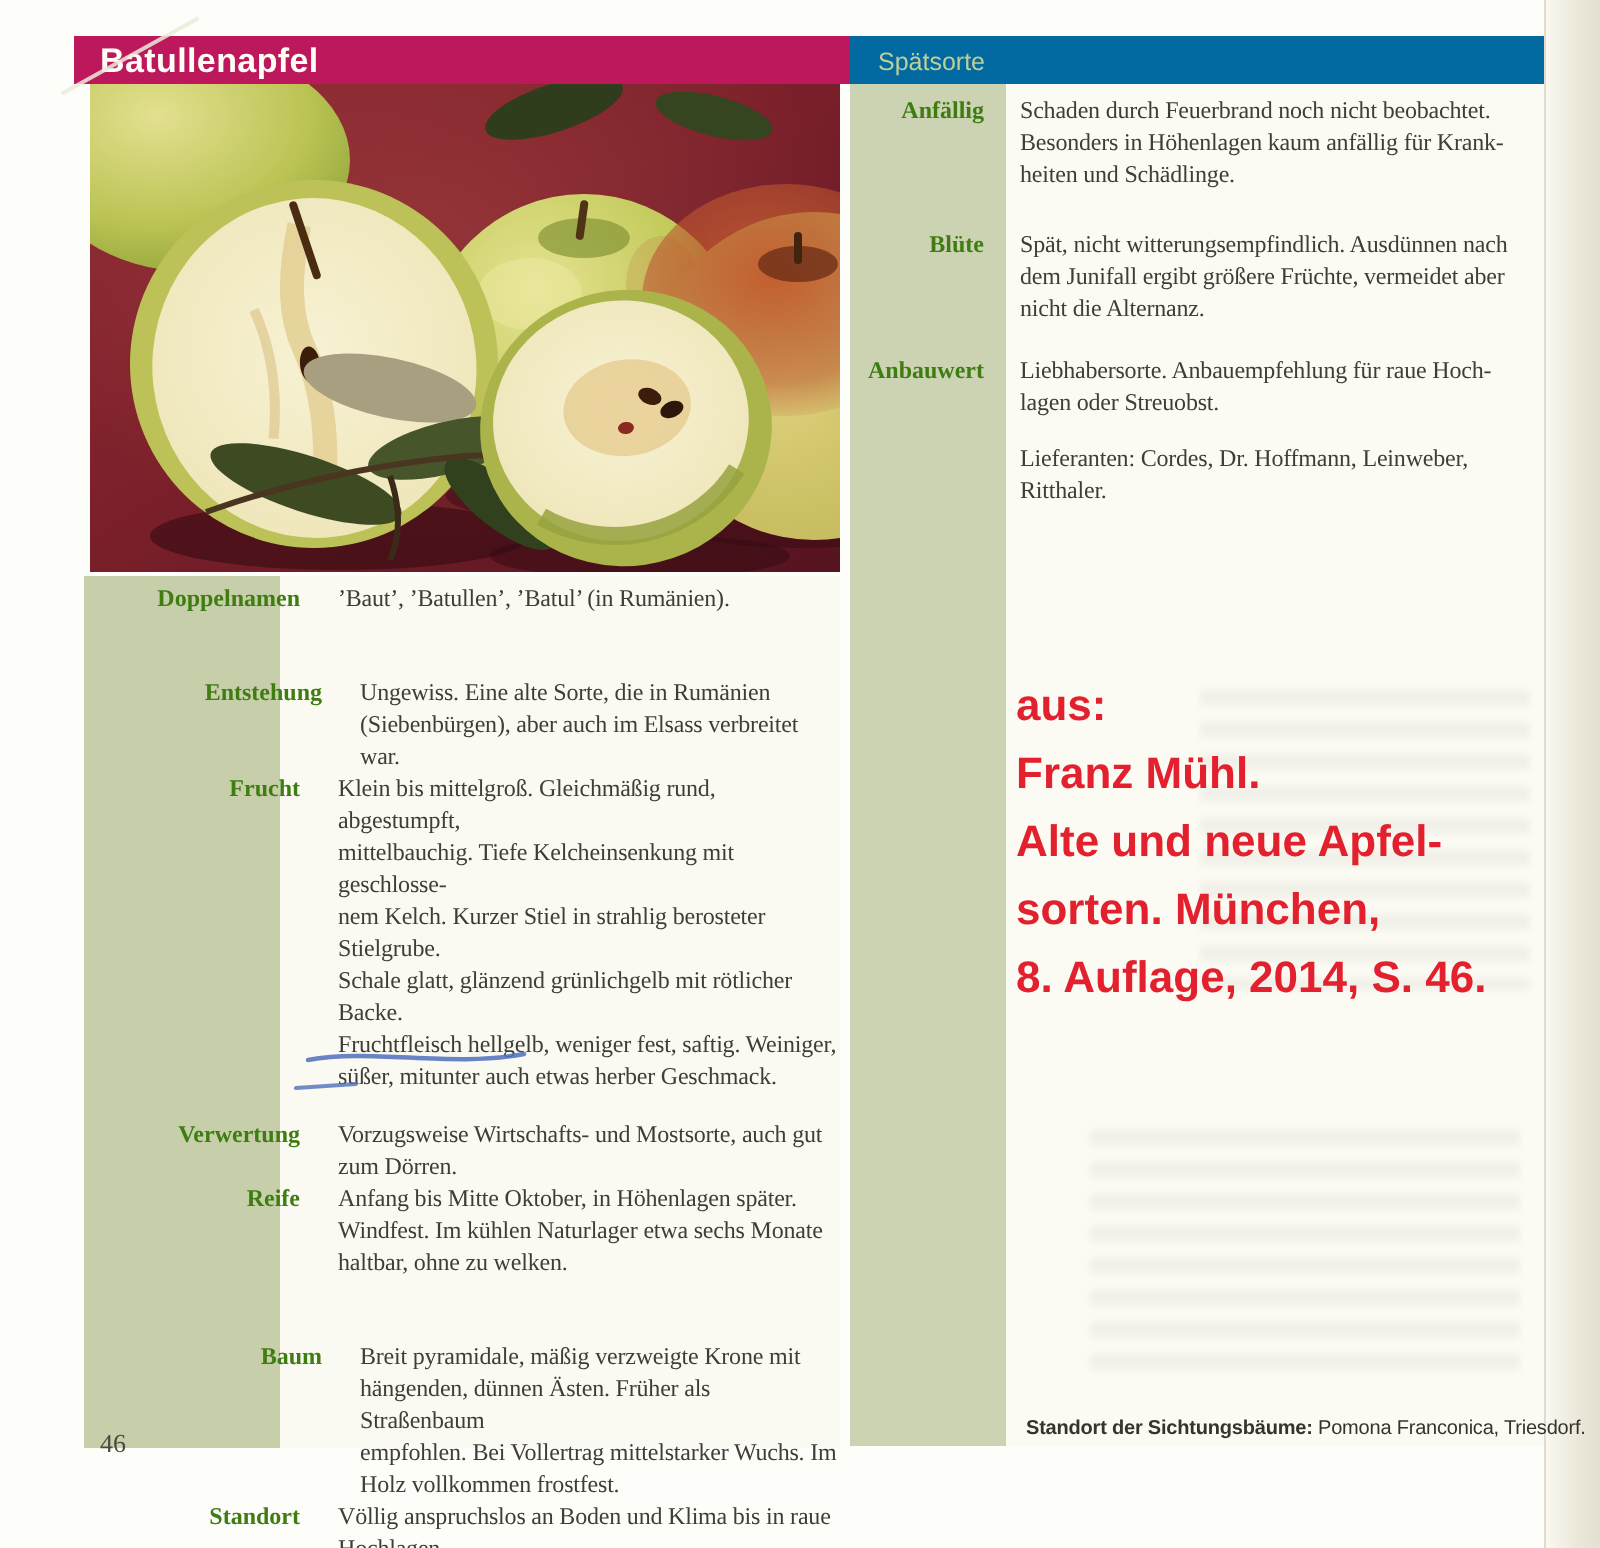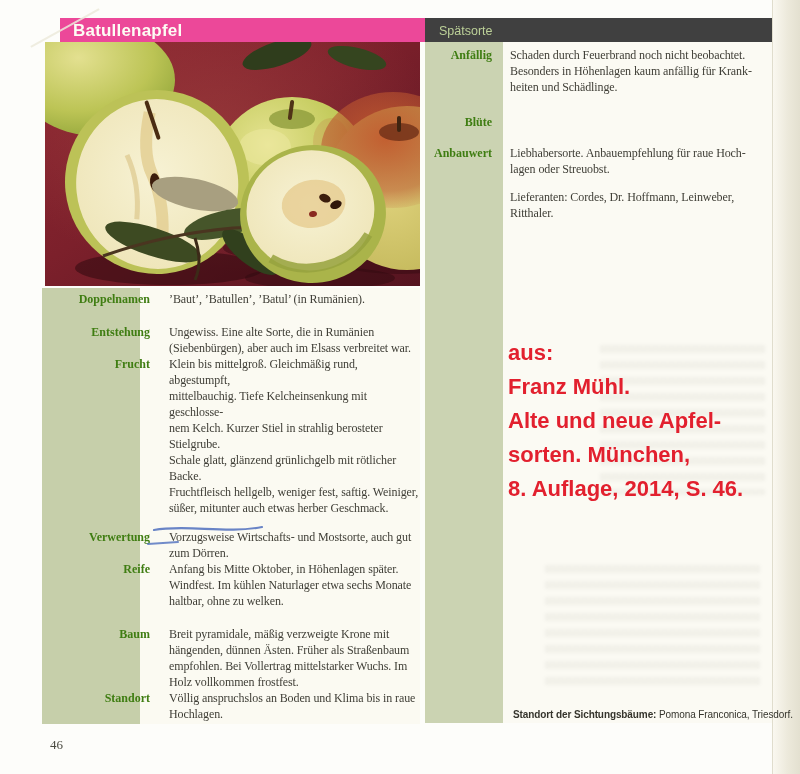--- a/index.html
+++ b/index.html
@@ -6,57 +6,57 @@
   body{
     width:800px;height:774px;position:relative;background:#fdfdfa;
     font-family:"Liberation Serif", serif;color:#3f3e36;overflow:hidden;
   }
   .abs{position:absolute;}
   
   .page-edge{right:0;top:0;width:27px;height:774px;
     background:linear-gradient(to right,#faf8f0 0%,#ece9db 55%,#e3e0d0 100%);
     border-left:1px solid #e0ddcd;}
   
-  .hdr-left{left:60px;top:18px;width:438px;height:24px;background:#ec4899;z-index:2;}
+  .hdr-left{left:37px;top:18px;width:438px;height:24px;background:#be185d;z-index:2;}
   .hdr-left .title{display:block;padding:2px 0 0 13px;font-family:"Liberation Sans",sans-serif;
     font-weight:bold;font-size:17px;line-height:22px;color:#fdfdf4;letter-spacing:.2px;}
-  .hdr-right{left:425px;top:18px;width:347px;height:24px;background:#404040;z-index:2;}
+  .hdr-right{left:425px;top:18px;width:347px;height:24px;background:#0369a1;z-index:2;}
   .hdr-right .cat{display:block;padding:4px 0 0 14px;font-family:"Liberation Sans",sans-serif;
     font-size:12.5px;line-height:18px;color:#bcd098;}
   .scratch{left:26px;top:27px;width:78px;height:2px;background:#eceadb;
     transform:rotate(-29deg);z-index:3;opacity:.85;}
   
   .photo{left:45px;top:42px;width:375px;height:244px;z-index:1;}
   
   .col{box-sizing:border-box;font-size:12px;line-height:16px;}
   .left-col{left:42px;top:288px;width:378px;height:436px;padding-top:3px;
     background:linear-gradient(to right,#c6cfaa 0,#c6cfaa 98px,#fbfaf2 98px,#fbfaf2 100%);}
   .right-col{left:425px;top:42px;width:347px;height:681px;padding-top:5px;
     background:linear-gradient(to right,#cbd3b2 0,#cbd3b2 78px,#fbfaf3 78px,#fbfaf3 100%);}
   .row{display:flex;align-items:flex-start;}
   .lab{font-weight:bold;color:#3f7d12;text-align:right;box-sizing:border-box;flex-shrink:0;}
   .left-col .lab{width:118px;padding-right:10px;}
   .right-col .lab{width:78px;padding-right:11px;}
   .txt{white-space:pre-line;letter-spacing:-0.1px;}
   .left-col .txt{padding-left:9px;width:262px;}
   .right-col .txt{padding-left:7px;width:255px;}
-  .mt-a{margin-top:17px;} .mt-b{} .mt-c{margin-top:13px;}
+  .mt-a{margin-top:31px;padding-left:11px;} .mt-b{} .mt-c{margin-top:13px;}
   .mt-d{margin-top:15px;} .mt-e{margin-top:19px;} .mt-f{margin-top:18px;}
   .mt-g{margin-top:12px;}
   
   .pen{left:146px;top:520px;width:140px;height:32px;z-index:4;}
   
   .citation{left:508px;top:336px;width:285px;z-index:5;
     font-family:"Liberation Sans",sans-serif;font-weight:bold;font-size:22px;
     line-height:34px;color:#e2202e;white-space:pre-line;}
   
   .caption{left:513px;top:708px;width:280px;font-size:10px;line-height:13px;color:#35342c;
     font-family:"Liberation Sans",sans-serif;letter-spacing:-0.1px;}
   .caption .b{font-weight:bold;}
-  .pagenum{left:50px;top:737px;font-size:13px;color:#4a4a40;}
+  .pagenum{left:50px;top:714px;font-size:13px;color:#4a4a40;}
   
   .ghost{background:repeating-linear-gradient(to bottom,rgba(120,120,110,.07) 0 8px,transparent 8px 16px);
     filter:blur(1.5px);}
   .ghost1{left:600px;top:345px;width:165px;height:150px;}
   .ghost2{left:545px;top:565px;width:215px;height:120px;}
 </style>
 </head>
 <body>
 
 <div class="abs page-edge"></div>
@@ -214,20 +214,23 @@
 
 <div class="abs col right-col">
   <div class="row">
     <div class="lab">Anfällig</div>
     <div class="txt">Schaden durch Feuerbrand noch nicht beobachtet.
 Besonders in Höhenlagen kaum anfällig für Krank-
 heiten und Schädlinge.</div>
   </div>
   <div class="row mt-e">
     <div class="lab">Blüte</div>
+    <div class="txt">Spät, nicht witterungsempfindlich. Ausdünnen nach
+dem Junifall ergibt größere Früchte, vermeidet aber
+nicht die Alternanz.</div>
   </div>
   <div class="row mt-d">
     <div class="lab">Anbauwert</div>
     <div class="txt">Liebhabersorte. Anbauempfehlung für raue Hoch-
 lagen oder Streuobst.</div>
   </div>
   <div class="row mt-g">
     <div class="lab"></div>
     <div class="txt">Lieferanten: Cordes, Dr. Hoffmann, Leinweber,
 Ritthaler.</div>

